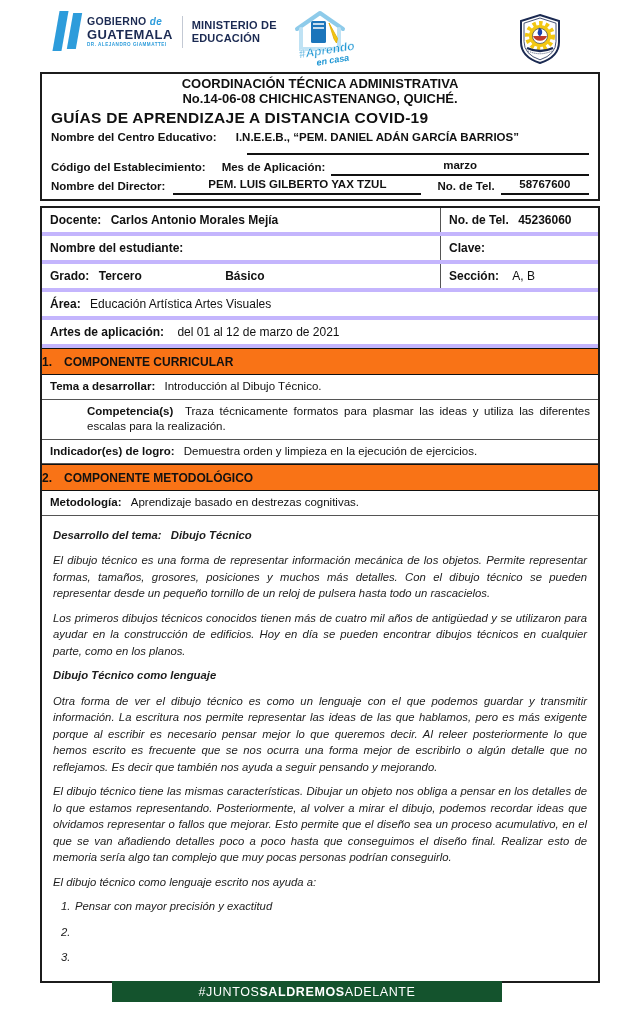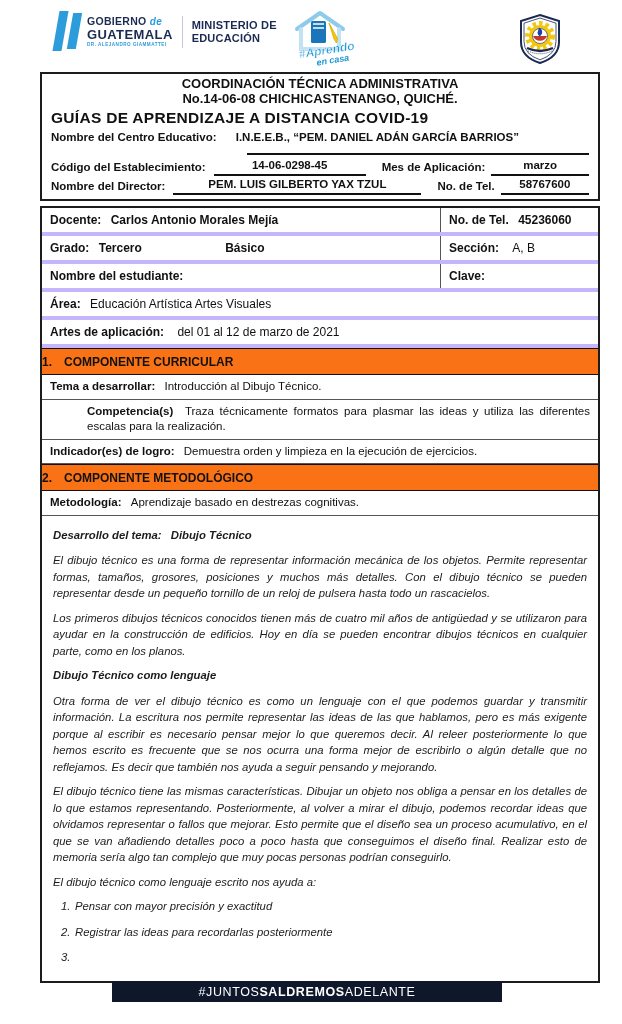--- a/index.html
+++ b/index.html
@@ -65,21 +65,21 @@
   
   .dz { padding:9px 11px 6px; font-size:11.3px; line-height:16.5px; color:#1c1c1c;font-style:italic; }
   .dz-h { font-weight:bold; margin:2px 0 9px; }
   .dz p { margin:0 0 8px; text-align:justify; }
   .dz-sub { font-weight:bold; margin:4px 0 9px; }
   .dz-li { display:flex; margin:0 0 9px; }
   .dz-li .num { width:22px; padding-left:8px; flex:none; }
 
   
   .footer-bar { position:absolute; left:112px; top:981px; width:390px; height:21px;
-    background:#0f172a; color:#fff; display:flex; align-items:center; justify-content:center;
+    background:#14532d; color:#fff; display:flex; align-items:center; justify-content:center;
     font-size:12.5px; letter-spacing:.6px; }
   .footer-bar b { font-weight:bold; }
 </style>
 </head>
 <body>
 
 <div class="page">
 
   <div class="hdr">
     <div class="gov-logo">
@@ -132,21 +132,20 @@
     <div class="c-line">COORDINACIÓN TÉCNICA ADMINISTRATIVA</div>
     <div class="c-line">No.14-06-08 CHICHICASTENANGO, QUICHÉ.</div>
     <div class="main-title">GUÍAS DE APRENDIZAJE A DISTANCIA COVID-19</div>
     <div class="centro-row">
       <span>Nombre del Centro Educativo:</span>
       <span class="val">I.N.E.E.B., “PEM. DANIEL ADÁN GARCÍA BARRIOS”</span>
     </div>
     <div class="pre-underline"></div>
     <div class="form-row">
       <span>Código del Establecimiento:</span>
-      <span class="uline u-codigo">14-06-0298-45</span>
       <span class="lbl-mid">Mes de Aplicación:</span>
       <span class="uline u-mes">marzo</span>
     </div>
     <div class="form-row">
       <span>Nombre del Director:</span>
       <span class="uline u-dir">PEM. LUIS GILBERTO YAX TZUL</span>
       <span class="lbl-mid">No. de Tel.</span>
       <span class="uline u-tel">58767600</span>
     </div>
   </div>
@@ -160,34 +159,34 @@
         <span>Docente:</span>
         <span class="ml6">Carlos Antonio Morales Mejía</span>
       </div>
       <div class="tr">
         <span>No. de Tel.</span>
         <span class="ml6">45236060</span>
       </div>
     </div>
 
     <div class="trow">
+      <div class="tl">Nombre del estudiante:</div>
+      <div class="tr">Clave:</div>
+    </div>
+
+    <div class="trow">
       <div class="tl">
         <span>Grado:</span>
         <span class="ml6">Tercero</span>
         <span class="basico">Básico</span>
       </div>
       <div class="tr">
         <span>Sección:</span>
         <span class="reg ml10">A, B</span>
       </div>
-    </div>
-
-    <div class="trow">
-      <div class="tl">Nombre del estudiante:</div>
-      <div class="tr">Clave:</div>
     </div>
 
     <div class="trow">
       <div class="tl">
         <span>Área:</span>
         <span class="reg ml6">Educación Artística Artes Visuales</span>
       </div>
     </div>
 
     <div class="trow">
@@ -235,21 +234,20 @@
       <div class="dz-sub">Dibujo Técnico como lenguaje</div>
       <p>Otra forma de ver el dibujo técnico es como un lenguaje con el que podemos guardar y transmitir información. La escritura nos permite representar las ideas de las que hablamos, pero es más exigente porque al escribir es necesario pensar mejor lo que queremos decir. Al releer posteriormente lo que hemos escrito es frecuente que se nos ocurra una forma mejor de escribirlo o algún detalle que no reflejamos. Es decir que también nos ayuda a seguir pensando y mejorando.</p>
       <p>El dibujo técnico tiene las mismas características. Dibujar un objeto nos obliga a pensar en los detalles de lo que estamos representando. Posteriormente, al volver a mirar el dibujo, podemos recordar ideas que olvidamos representar o fallos que mejorar. Esto permite que el diseño sea un proceso acumulativo, en el que se van añadiendo detalles poco a poco hasta que conseguimos el diseño final. Realizar esto de memoria sería algo tan complejo que muy pocas personas podrían conseguirlo.</p>
       <p>El dibujo técnico como lenguaje escrito nos ayuda a:</p>
       <div class="dz-li">
         <span class="num">1.</span>
         <span>Pensar con mayor precisión y exactitud</span>
       </div>
       <div class="dz-li">
         <span class="num">2.</span>
-        <span>Registrar las ideas para recordarlas posteriormente</span>
       </div>
       <div class="dz-li">
         <span class="num">3.</span>
       </div>
     </div>
   </div>
 
   <div class="footer-bar">
     <span>#JUNTOS</span>
       <b>SALDREMOS</b>

